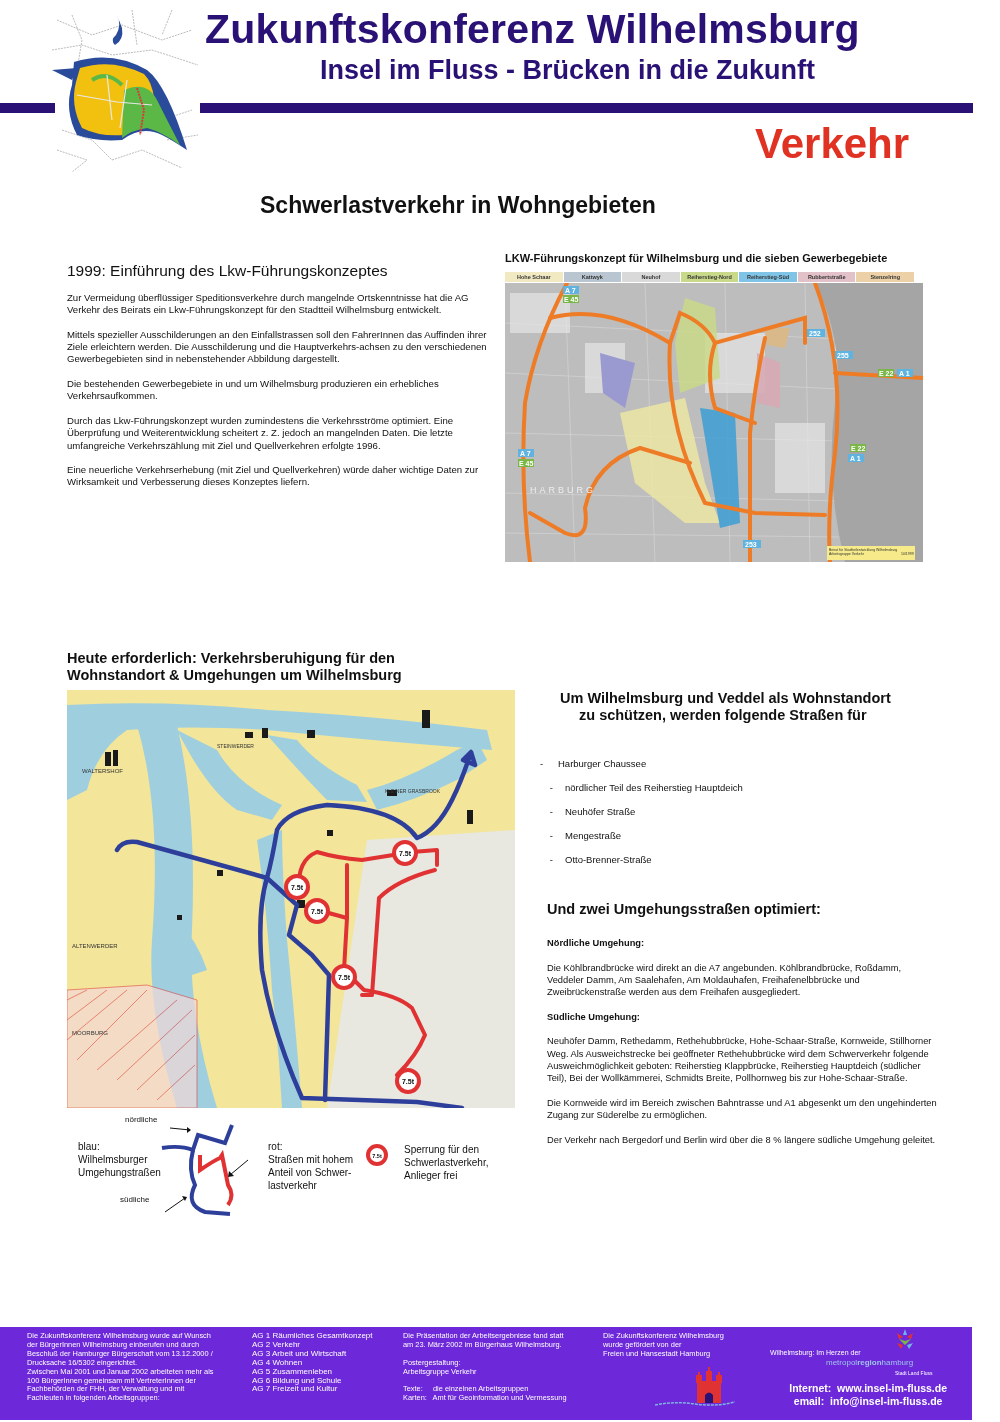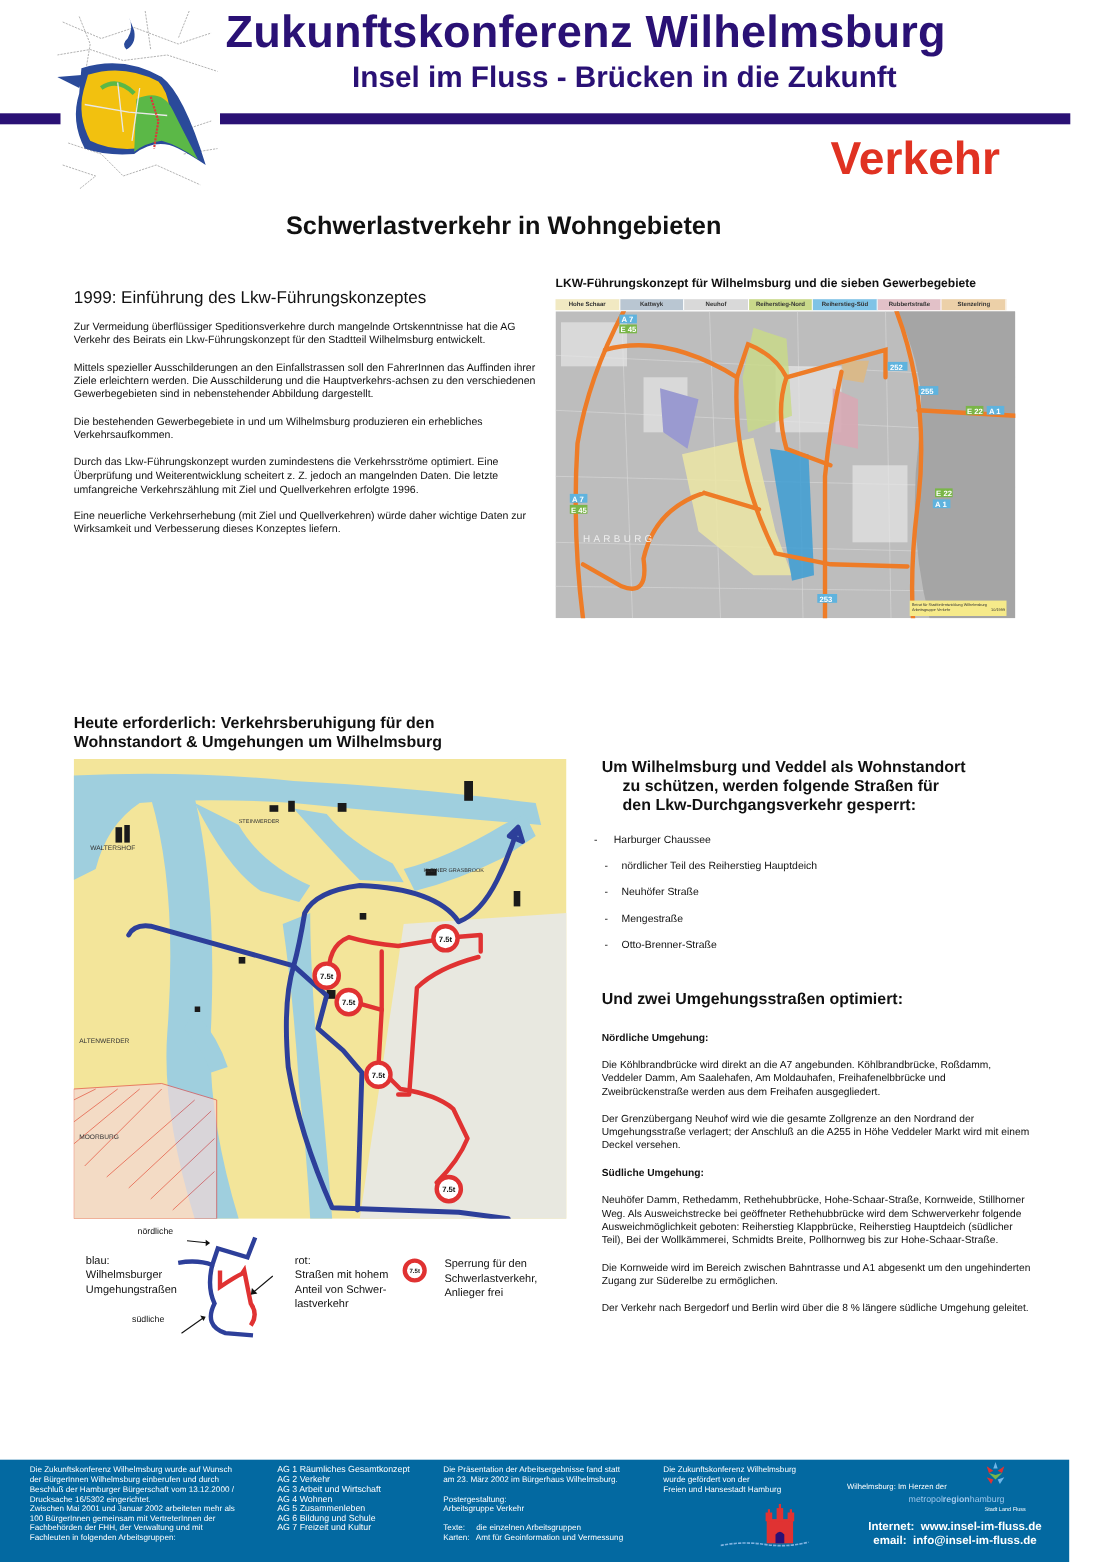--- a/index.html
+++ b/index.html
@@ -31,34 +31,34 @@
   
   #sec2-heading { left: 67px; top: 650px; width: 450px; font-weight: bold; font-size: 14.5px; line-height: 17px; color: #111; }
   #map2 { left: 67px; top: 690px; width: 448px; height: 418px; }
 
   
   #legend2 { left: 60px; top: 1110px; width: 460px; height: 115px; }
   .lg-small { font-size: 8px; color: #111; white-space: nowrap; }
   .lg-text { font-size: 10px; line-height: 13px; color: #111; }
 
   
-  #closed-heading { left: 547px; top: 690px; width: 390px; font-weight: bold; font-size: 14.5px; line-height: 17px; color: #111; }
+  #closed-heading { left: 560px; top: 690px; width: 390px; font-weight: bold; font-size: 14.5px; line-height: 17px; color: #111; }
   #closed-heading .l2 { padding-left: 19px; display: block; }
   #closed-list { left: 547px; top: 758px; width: 380px; font-size: 9.5px; color: #111; list-style: none; }
   #closed-list li { height: 24px; display: flex; }
   #closed-list .dash { width: 18px; }
   #closed-list li:first-child .dash { width: 18px; margin-left: -7px; padding-right: 7px; }
 
   #bypass-heading { left: 547px; top: 901px; font-weight: bold; font-size: 14.5px; color: #111; white-space: nowrap; }
   #bypass { left: 547px; top: 937px; width: 390px; font-size: 9.3px; line-height: 12.3px; color: #111; }
   #bypass .sub { font-weight: bold; margin-bottom: 12.3px; }
   #bypass p { margin-bottom: 12.3px; }
 
   
-  #footer { left: 0; top: 1327px; width: 972px; height: 93px; background: #0369a1; color: #ffffff; }
+  #footer { left: 0; top: 1327px; width: 972px; height: 93px; background: #6d28d9; color: #ffffff; }
   .ft { position: absolute; font-size: 7.4px; line-height: 8.9px; color: #fff; }
   .ft p { margin: 0; }
   .ft .gap { height: 8.9px; }
   #ft-contact { position: absolute; right: 25px; top: 55px; text-align: center; font-weight: bold; font-size: 10.5px; line-height: 12.5px; color: #fff; }
   #ft-metro { position: absolute; left: 770px; top: 22px; font-size: 7px; color: #fff; white-space: nowrap; }
   #ft-metro-url { position: absolute; left: 826px; top: 31px; font-size: 8px; color: #9ec6ea; white-space: nowrap; text-align: right; }
   #ft-metro-url b { color: #9ec6ea; }
   #ft-metro-slogan { position: absolute; left: 895px; top: 43px; font-size: 5px; color: #fff; white-space: nowrap; }
 </style>
 </head>
@@ -285,21 +285,20 @@
   <div class="abs lg-text" style="left:344px;top:33px;">
     <div>Sperrung für den</div>
     <div>Schwerlastverkehr,</div>
     <div>Anlieger frei</div>
   </div>
 </div>
 
 <div id="closed-heading" class="abs">
   <span style="display:block">Um Wilhelmsburg und Veddel als Wohnstandort</span>
   <span class="l2">zu schützen, werden folgende Straßen für</span>
-  <span class="l2">den Lkw-Durchgangsverkehr gesperrt:</span>
 </div>
 <ul id="closed-list" class="abs">
   <li>
       <span class="dash">-</span>
       <span>Harburger Chaussee</span>
     </li>
   <li>
       <span class="dash">&nbsp;-</span>
       <span>nördlicher Teil des Reiherstieg Hauptdeich</span>
     </li>
@@ -314,21 +313,20 @@
   <li>
       <span class="dash">&nbsp;-</span>
       <span>Otto-Brenner-Straße</span>
     </li>
 </ul>
 
 <div id="bypass-heading" class="abs">Und zwei Umgehungsstraßen optimiert:</div>
 <div id="bypass" class="abs">
   <div class="sub">Nördliche Umgehung:</div>
   <p>Die Köhlbrandbrücke wird direkt an die A7 angebunden. Köhlbrandbrücke, Roßdamm, Veddeler Damm, Am Saalehafen, Am Moldauhafen, Freihafenelbbrücke und Zweibrückenstraße werden aus dem Freihafen ausgegliedert.</p>
-  <p>Der Grenzübergang Neuhof wird  wie die gesamte Zollgrenze  an den Nordrand der Umgehungsstraße verlagert; der Anschluß an die A255 in Höhe Veddeler Markt wird mit einem Deckel versehen.</p>
   <div class="sub">Südliche Umgehung:</div>
   <p>Neuhöfer Damm, Rethedamm, Rethehubbrücke, Hohe-Schaar-Straße, Kornweide, Stillhorner Weg. Als Ausweichstrecke bei geöffneter Rethehubbrücke wird dem Schwerverkehr folgende Ausweichmöglichkeit geboten: Reiherstieg Klappbrücke, Reiherstieg Hauptdeich (südlicher Teil), Bei der Wollkämmerei, Schmidts Breite, Pollhornweg bis zur Hohe-Schaar-Straße.</p>
   <p>Die Kornweide wird im Bereich zwischen Bahntrasse und A1 abgesenkt um den ungehinderten Zugang zur Süderelbe zu ermöglichen.</p>
   <p>Der Verkehr nach Bergedorf und Berlin wird über die 8 % längere südliche Umgehung geleitet.</p>
 </div>
 
 <div id="footer" class="abs">
   <div class="ft" style="left:27px;top:5px;width:220px;">
     <p>Die Zukunftskonferenz Wilhelmsburg wurde auf Wunsch</p>
     <p>der BürgerInnen Wilhelmsburg einberufen und durch</p>

